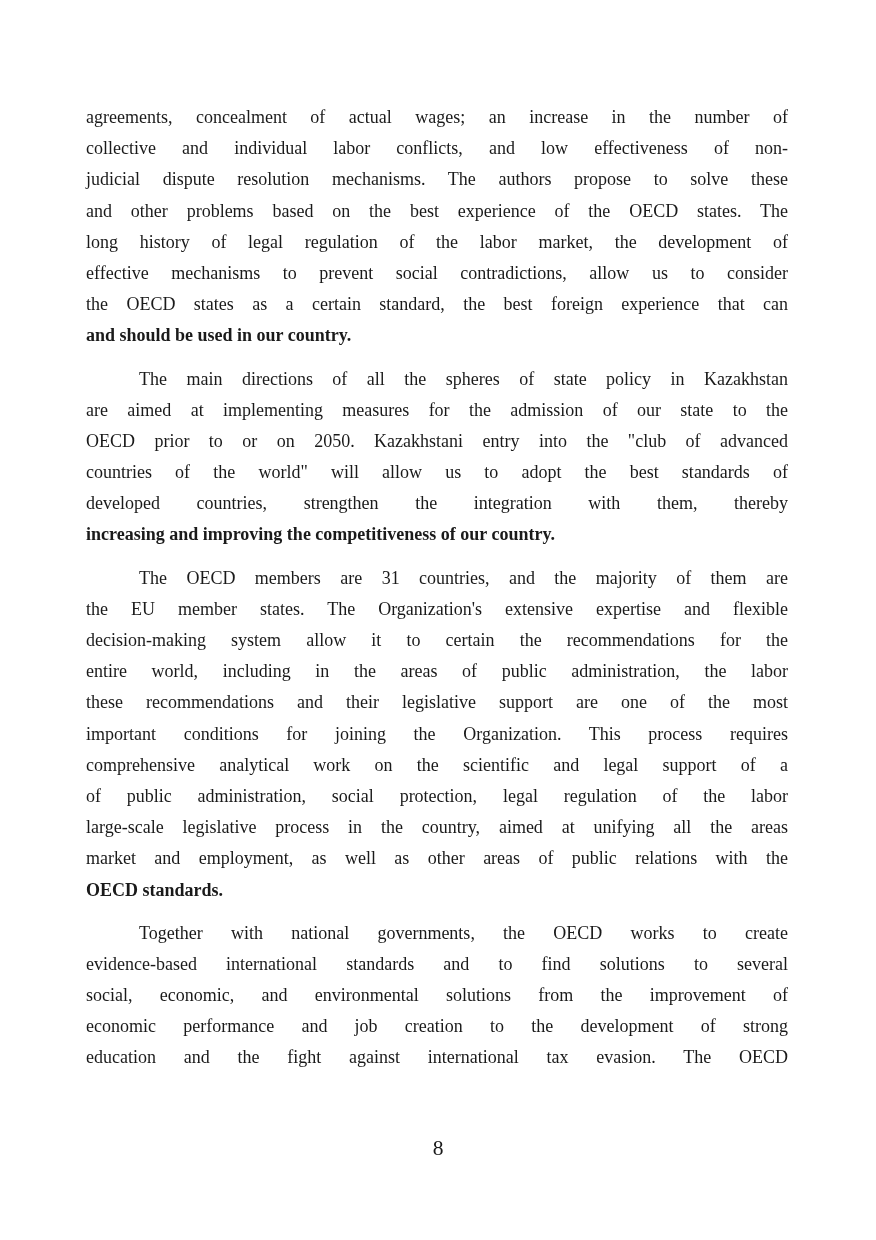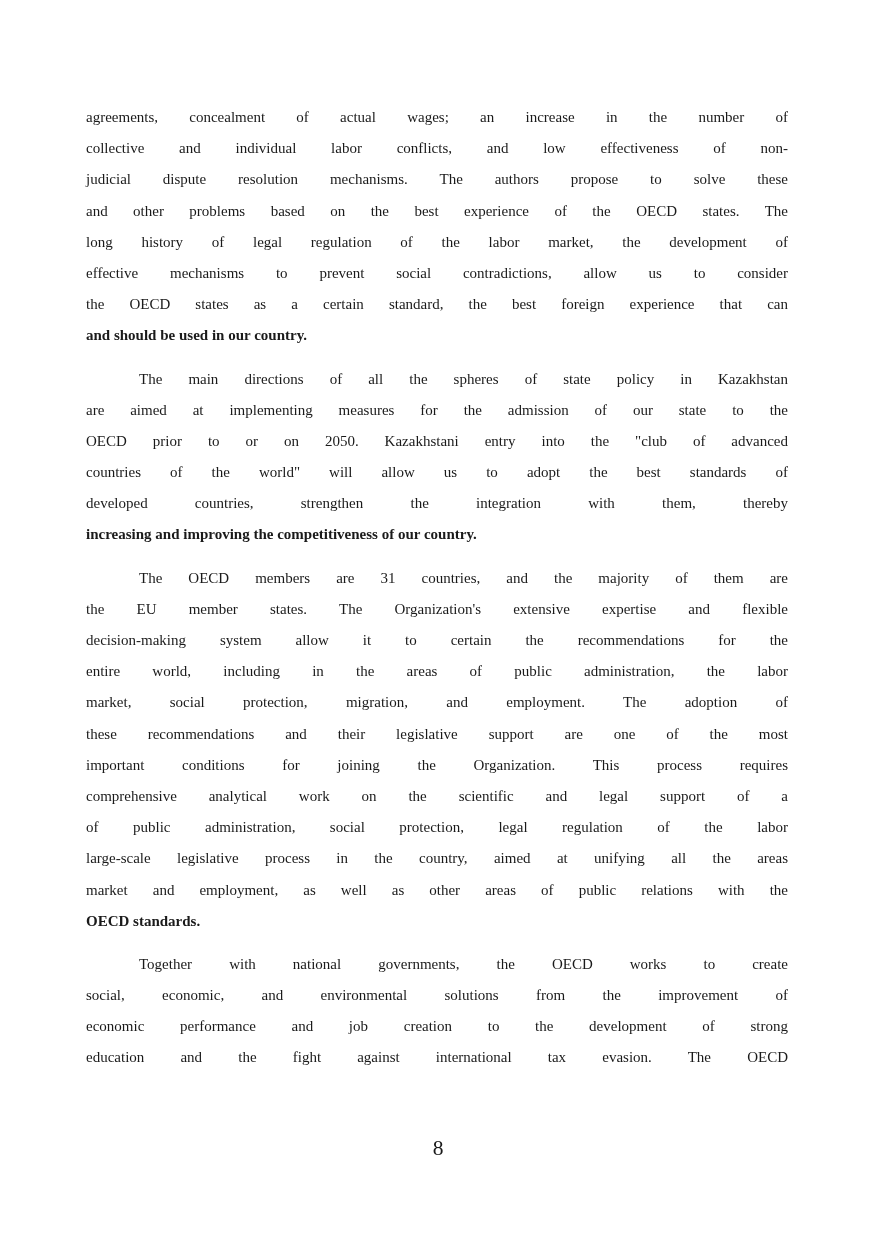--- a/index.html
+++ b/index.html
@@ -22,21 +22,21 @@
       width: 702px;
     }
     .paragraph {
       margin: 0;
     }
     .paragraph + .paragraph {
       margin-top: 12px;
     }
     .line {
       display: block;
-      font-size: 15px;
+      font-size: 18px;
       line-height: 31.2px;
       height: 31.2px;
       text-align: justify;
       text-align-last: justify;
       white-space: nowrap;
       overflow: visible;
     }
     .line.last {
       text-align-last: left;
       font-weight: bold;
@@ -77,32 +77,32 @@
     <span class="line">countries of the world" will allow us to adopt the best standards of</span>
     <span class="line">developed countries, strengthen the integration with them, thereby</span>
     <span class="line last">increasing and improving the competitiveness of our country.</span>
   </p>
 
   <p class="paragraph">
     <span class="line indent">The OECD members are 31 countries, and the majority of them are</span>
     <span class="line">the EU member states. The Organization's extensive expertise and flexible</span>
     <span class="line">decision-making system allow it to certain the recommendations for the</span>
     <span class="line">entire world, including in the areas of public administration, the labor</span>
-    <span class="line">market, social protection, migration, and employment. The adoption of</span>
     <span class="line">these recommendations and their legislative support are one of the most</span>
     <span class="line">important conditions for joining the Organization. This process requires</span>
     <span class="line">comprehensive analytical work on the scientific and legal support of a</span>
     <span class="line">of public administration, social protection, legal regulation of the labor</span>
     <span class="line">large-scale legislative process in the country, aimed at unifying all the areas</span>
     <span class="line">market and employment, as well as other areas of public relations with the</span>
     <span class="line last">OECD standards.</span>
   </p>
 
   <p class="paragraph">
     <span class="line indent">Together with national governments, the OECD works to create</span>
+    <span class="line">evidence-based international standards and to find solutions to several</span>
     <span class="line">social, economic, and environmental solutions from the improvement of</span>
     <span class="line">economic performance and job creation to the development of strong</span>
     <span class="line">education and the fight against international tax evasion. The OECD</span>
   </p>
 
 </div>
 
 <div class="page-number">8</div>
 
 </body></html>

